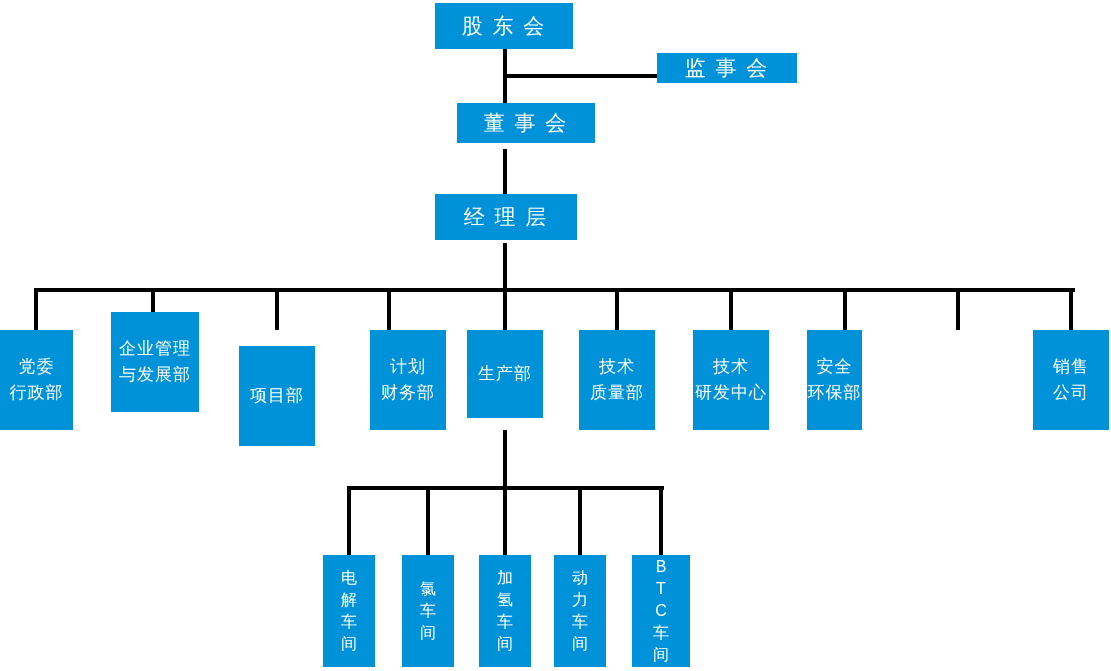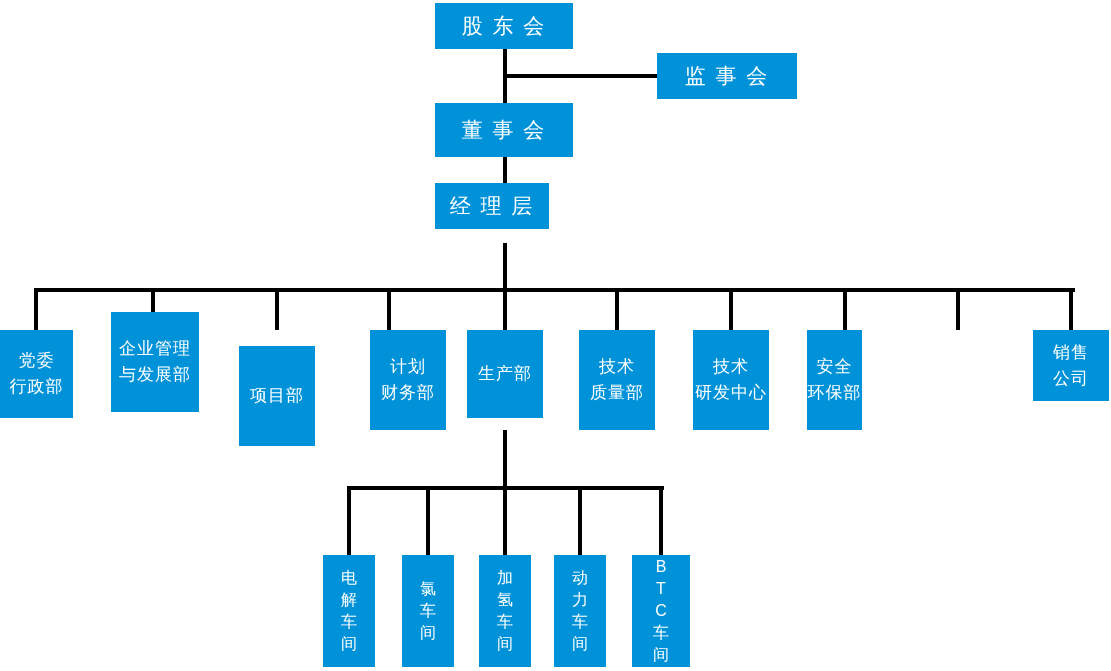--- a/index.html
+++ b/index.html
@@ -52,39 +52,39 @@
   <div class="line" style="left:1069px;top:288px;width:4px;height:42px"></div>
   <div class="line" style="left:503px;top:430px;width:4px;height:58px"></div>
   <div class="line" style="left:347px;top:486px;width:317px;height:4px"></div>
   <div class="line" style="left:347px;top:486px;width:4px;height:69px"></div>
   <div class="line" style="left:426px;top:486px;width:4px;height:69px"></div>
   <div class="line" style="left:503px;top:486px;width:4px;height:69px"></div>
   <div class="line" style="left:578px;top:486px;width:4px;height:69px"></div>
   <div class="line" style="left:659px;top:486px;width:4px;height:69px"></div>
 
   <div class="node top" style="left:435px;top:3px;width:138px;height:46px">股 东 会</div>
-  <div class="node top" style="left:657px;top:53px;width:140px;height:46px">监 事 会</div>
-  <div class="node top" style="left:435px;top:103px;width:138px;height:54px">董 事 会</div>
-  <div class="node top" style="left:435px;top:183px;width:114px;height:46px">经 理 层</div>
+  <div class="node top" style="left:657px;top:53px;width:140px;height:30px">监 事 会</div>
+  <div class="node top" style="left:457px;top:103px;width:138px;height:40px">董 事 会</div>
+  <div class="node top" style="left:435px;top:194px;width:142px;height:46px">经 理 层</div>
 
-  <div class="node dept" style="left:0px;top:330px;width:73px;height:88px">党委
+  <div class="node dept" style="left:0px;top:330px;width:73px;height:100px">党委
 行政部</div>
   <div class="node dept" style="left:111px;top:312px;width:88px;height:100px">企业管理
 与发展部</div>
   <div class="node dept" style="left:239px;top:346px;width:76px;height:100px">项目部</div>
   <div class="node dept" style="left:370px;top:330px;width:76px;height:100px">计划
 财务部</div>
   <div class="node dept" style="left:467px;top:330px;width:76px;height:88px">生产部</div>
   <div class="node dept" style="left:579px;top:330px;width:76px;height:100px">技术
 质量部</div>
   <div class="node dept" style="left:693px;top:330px;width:76px;height:100px">技术
 研发中心</div>
   <div class="node dept" style="left:807px;top:330px;width:55px;height:100px">安全
 环保部</div>
-  <div class="node dept" style="left:1033px;top:330px;width:76px;height:71px">销售
+  <div class="node dept" style="left:1033px;top:330px;width:76px;height:100px">销售
 公司</div>
 
   <div class="node shop" style="left:323px;top:555px;width:52px;height:112px">电
 解
 车
 间</div>
   <div class="node shop" style="left:402px;top:555px;width:52px;height:112px">氯
 车
 间</div>
   <div class="node shop" style="left:479px;top:555px;width:52px;height:112px">加

